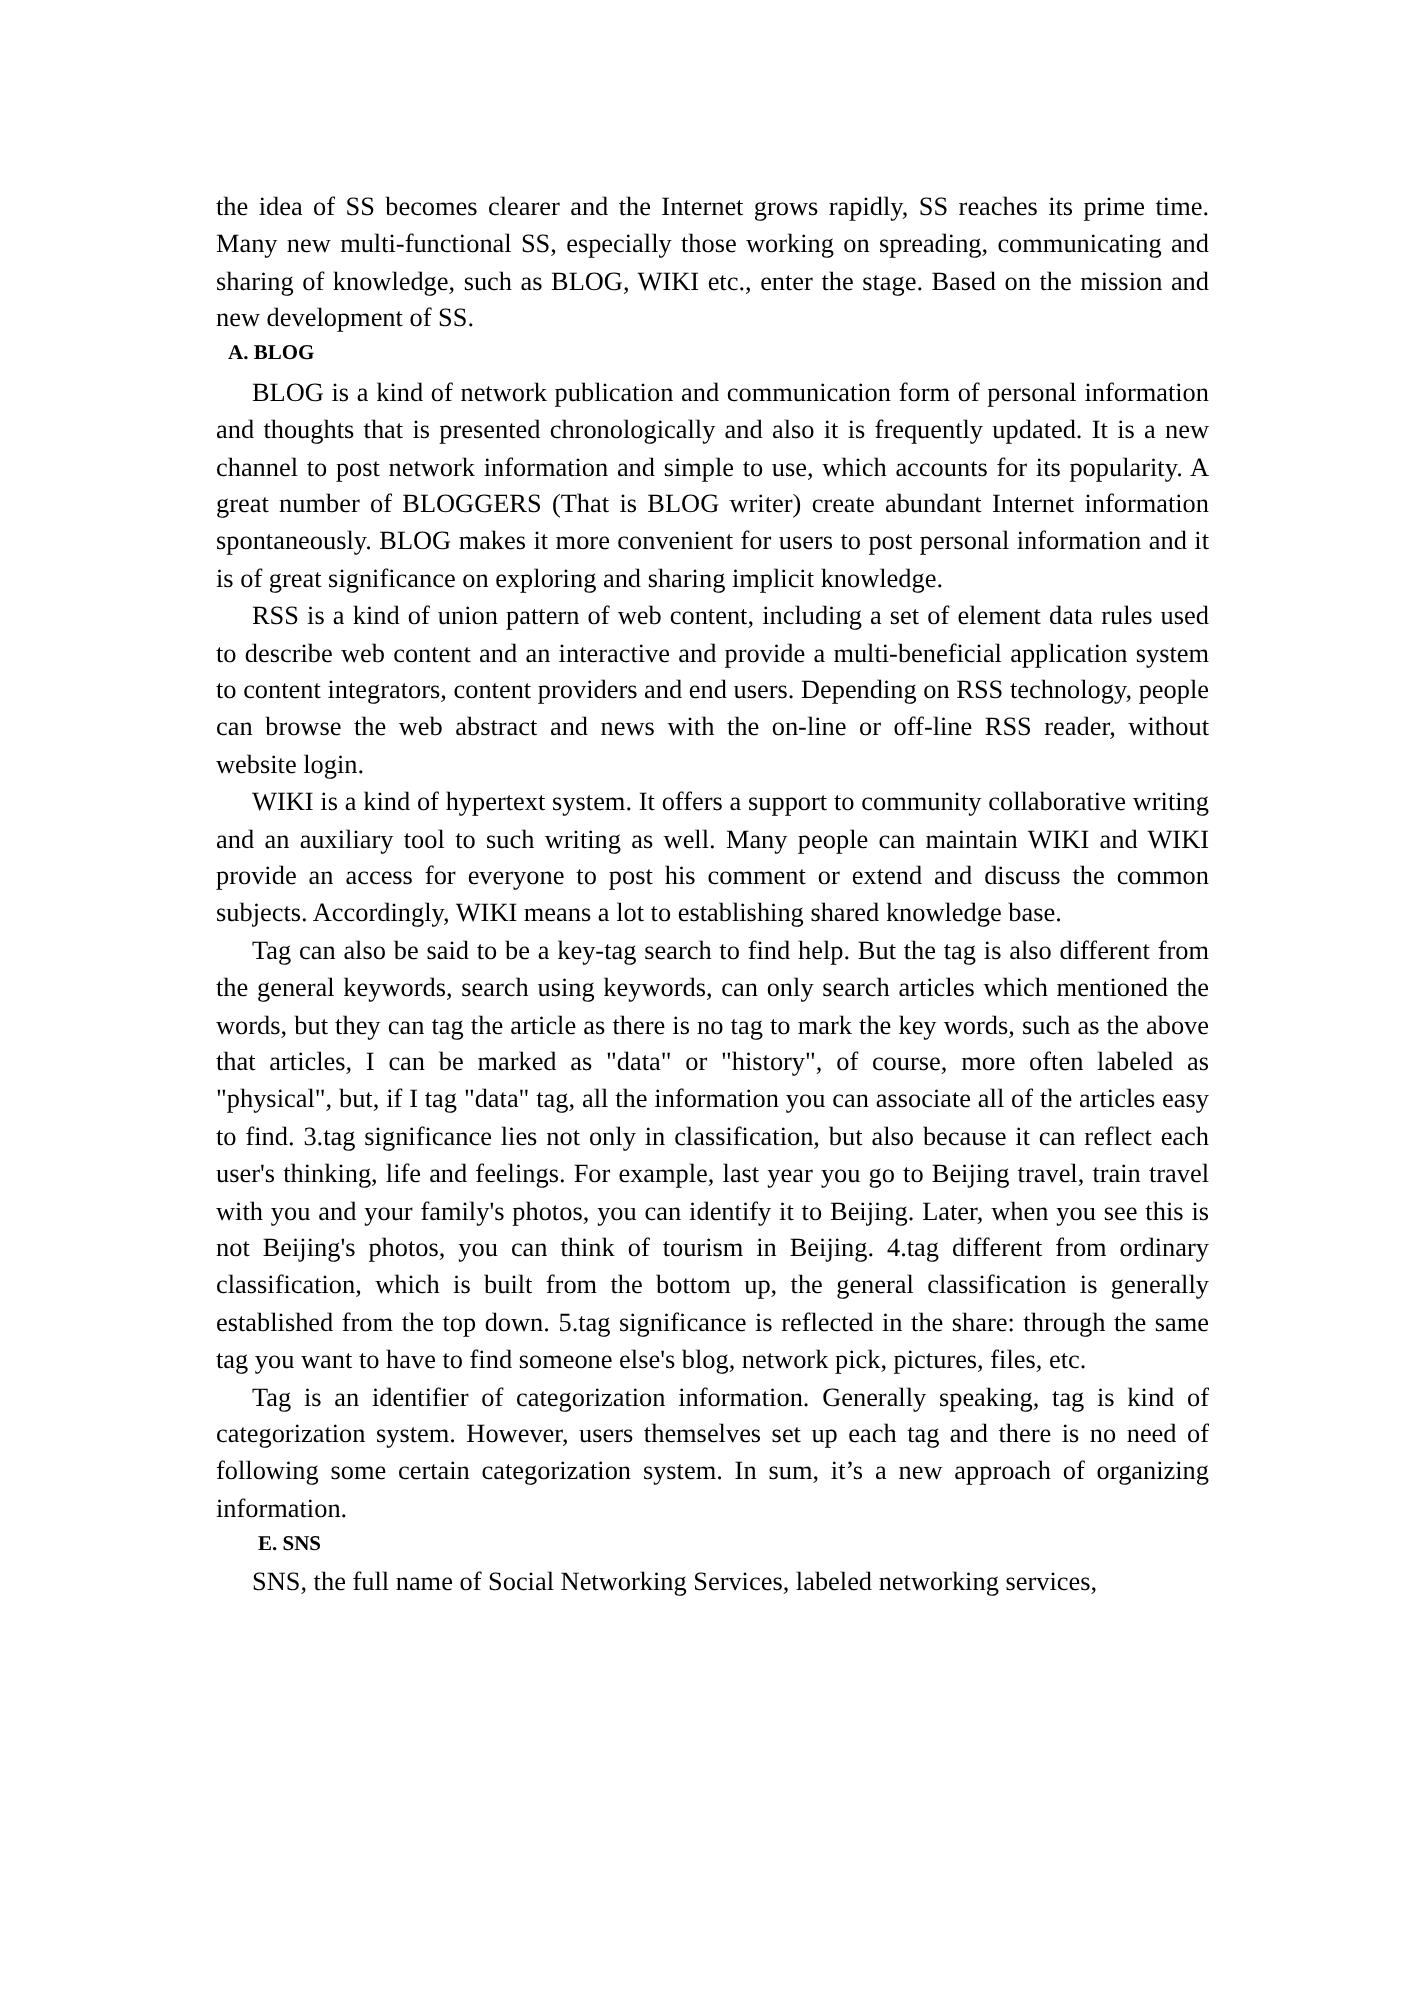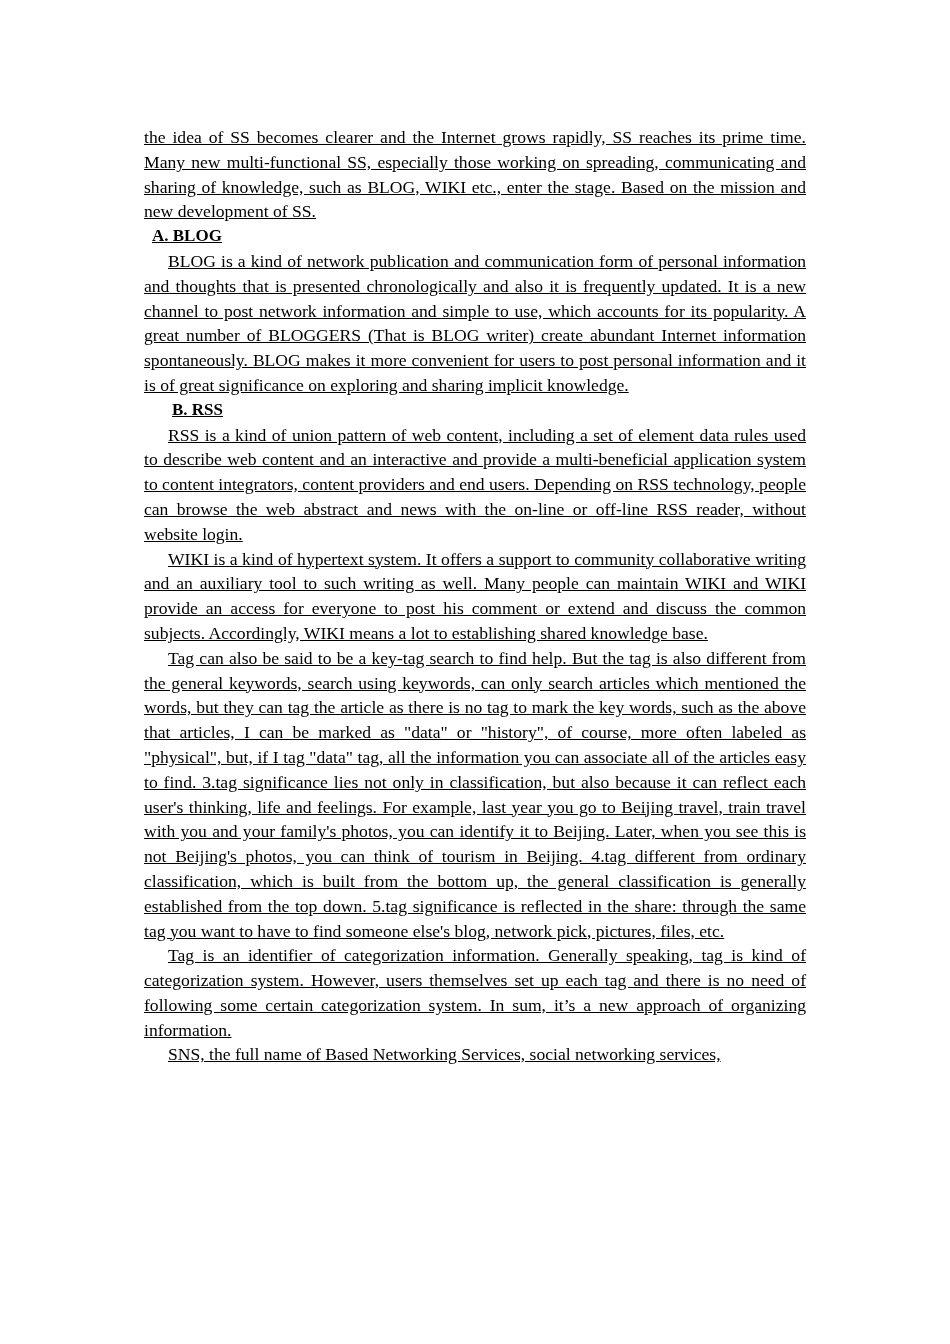--- a/index.html
+++ b/index.html
@@ -15,21 +15,20 @@
     color: #000000;
     overflow: hidden;
   }
 
   .page {
     position: relative;
     width: 950px;
     height: 1344px;
     box-sizing: border-box;
     padding: 125px 144px 4px 144px; 
-    text-decoration: underline;
   }
 
   .text-column {
     width: 662px;
   }
 
   
   p.body {
     margin: 0;
     font-size: 17.6px;
@@ -44,21 +43,21 @@
     text-indent: 0;
   }
 
   p.body.indent {
     text-indent: 24px;
   }
 
   
   h3.section-heading {
     margin: 0;
-    font-size: 17px;
+    font-size: 14px;
     line-height: 24.8px;
     font-weight: bold;
     text-align: left;
   }
 
   h3.section-heading.lead {
     padding-left: 8px;   
   }
 
   h3.section-heading.nested {
@@ -69,24 +68,24 @@
 <body>
 
 <div class="page">
   <div class="text-column">
 
     <p class="body first">the idea of SS becomes clearer and the Internet grows rapidly, SS reaches its prime time. Many new multi-functional SS, especially those working on spreading, communicating and sharing of knowledge, such as BLOG, WIKI etc., enter the stage. Based on the mission and new development of SS.</p>
 
     <h3 class="section-heading lead">A. BLOG</h3>
     <p class="body indent">BLOG is a kind of network publication and communication form of personal information and thoughts that is presented chronologically and also it is frequently updated. It is a new channel to post network information and simple to use, which accounts for its popularity. A great number of BLOGGERS (That is BLOG writer) create abundant Internet information spontaneously. BLOG makes it more convenient for users to post personal information and it is of great significance on exploring and sharing implicit knowledge.</p>
 
-    <h3 class="section-heading nested">B. RSS</h3>
     <p class="body indent">RSS is a kind of union pattern of web content, including a set of element data rules used to describe web content and an interactive and provide a multi-beneficial application system to content integrators, content providers and end users. Depending on RSS technology, people can browse the web abstract and news with the on-line or off-line RSS reader, without website login.</p>
 
     <p class="body indent">WIKI is a kind of hypertext system. It offers a support to community collaborative writing and an auxiliary tool to such writing as well. Many people can maintain WIKI and WIKI provide an access for everyone to post his comment or extend and discuss the common subjects. Accordingly, WIKI means a lot to establishing shared knowledge base.</p>
 
     <p class="body indent">Tag can also be said to be a key-tag search to find help. But the tag is also different from the general keywords, search using keywords, can only search articles which mentioned the words, but they can tag the article as there is no tag to mark the key words, such as the above that articles, I can be marked as "data" or "history", of course, more often labeled as "physical", but, if I tag "data" tag, all the information you can associate all of the articles easy to find. 3.tag significance lies not only in classification, but also because it can reflect each user's thinking, life and feelings. For example, last year you go to Beijing travel, train travel with you and your family's photos, you can identify it to Beijing. Later, when you see this is not Beijing's photos, you can think of tourism in Beijing. 4.tag different from ordinary classification, which is built from the bottom up, the general classification is generally established from the top down. 5.tag significance is reflected in the share: through the same tag you want to have to find someone else's blog, network pick, pictures, files, etc.</p>
     <p class="body indent">Tag is an identifier of categorization information. Generally speaking, tag is kind of categorization system. However, users themselves set up each tag and there is no need of following some certain categorization system. In sum, it’s a new approach of organizing information.</p>
 
-    <p class="body indent">SNS, the full name of Based Networking Services, social networking services,</p>
+    <h3 class="section-heading nested">E. SNS</h3>
+    <p class="body indent">SNS, the full name of Social Networking Services, labeled networking services,</p>
 
   </div>
 </div>
 
 </body></html>

